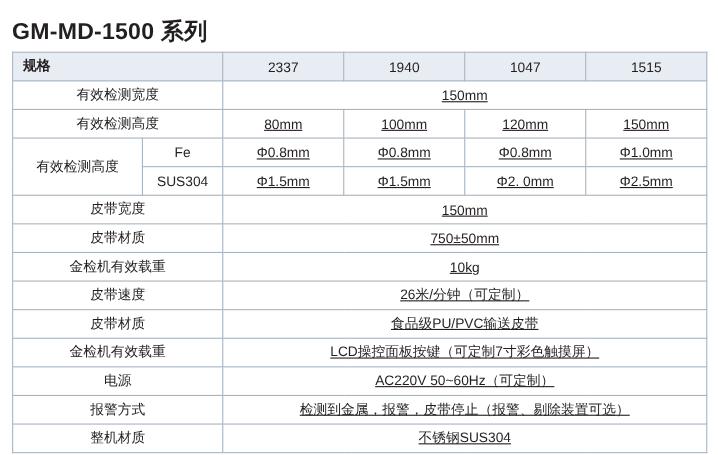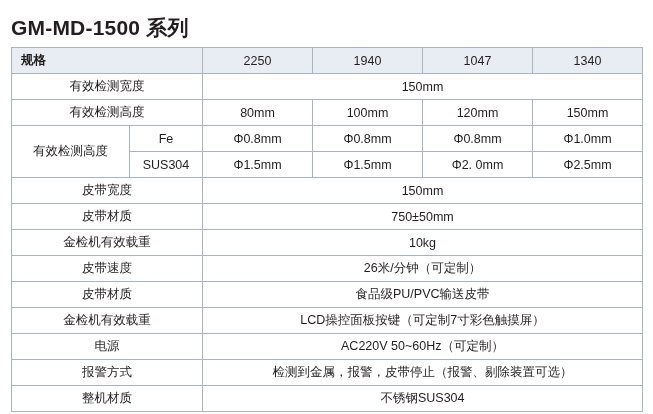--- a/index.html
+++ b/index.html
@@ -65,20 +65,21 @@
   td.sublabel {
     text-align: center;
   }
   td.merge-label {
     text-align: left;
     padding-left: 9px;
     vertical-align: middle;
   }
   td.value {
     text-align: center;
+    text-decoration: underline;
   }
   .col-label { width: 118px; }
   .col-sub   { width: 73px; }
   .col-v     { width: 110px; }
 </style>
 </head>
 <body>
 
 <div class="page">
 
@@ -89,24 +90,24 @@
       <col class="col-label">
       <col class="col-sub">
       <col class="col-v">
       <col class="col-v">
       <col class="col-v">
       <col class="col-v">
     </colgroup>
     <thead>
       <tr>
         <th class="label-col" colspan="2">规格</th>
-        <th>2250</th>
+        <th>2337</th>
         <th>1940</th>
         <th>1047</th>
-        <th>1340</th>
+        <th>1515</th>
       </tr>
     </thead>
     <tbody>
 
       <tr>
         <td class="rowlabel" colspan="2">有效检测宽度</td>
         <td class="value" colspan="4">150mm</td>
       </tr>
 
       <tr>

